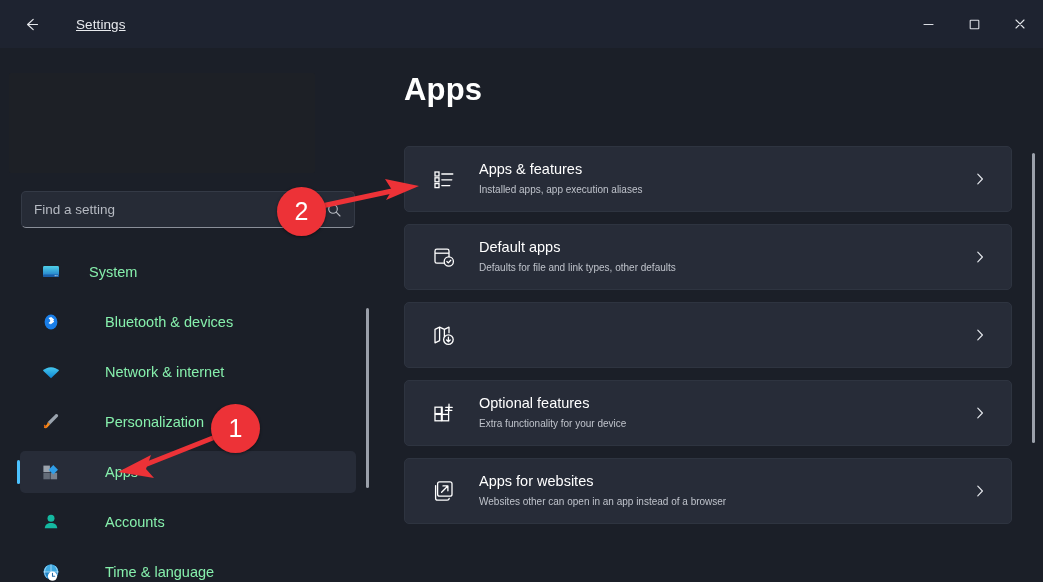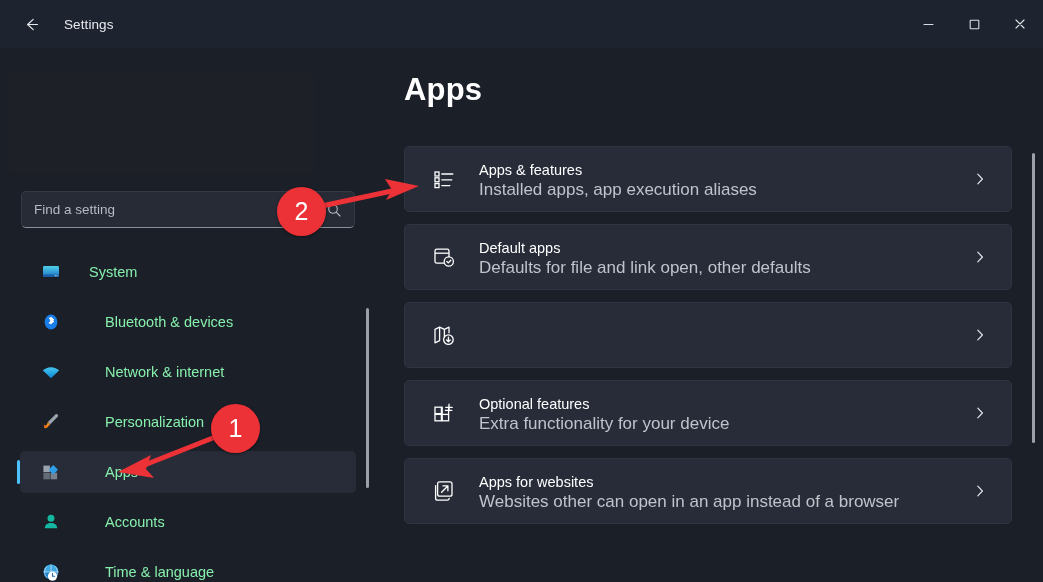--- a/index.html
+++ b/index.html
@@ -31,24 +31,25 @@
     z-index: 30;
   }
   .back-btn {
     width: 34px; height: 34px;
     margin-left: 14px;
     display: flex; align-items: center; justify-content: center;
     border-radius: 5px;
   }
   .back-btn svg { display: block; }
   .app-title {
-    margin-left: 16px;
+    margin-left: 28px;
     font-size: 13.5px;
     color: #e8eaee;
     letter-spacing: .1px;
+    text-decoration: underline;
   }
   .wincontrols {
     position: absolute;
     right: 0; top: 0;
     height: 48px;
     display: flex;
   }
   .wc {
     width: 46px; height: 48px;
     display: flex; align-items: center; justify-content: center;
@@ -179,21 +180,21 @@
     display: flex; align-items: center; justify-content: center;
     color: #ffffff;
   }
   .card-text { margin-left: 22px; }
   .card-title {
     font-size: 14.5px;
     color: #ffffff;
     line-height: 20px;
   }
   .card-sub {
-    font-size: 17px;
+    font-size: 10px;
     color: #bfc3cb;
     line-height: 19px;
     margin-top: 1px;
   }
   .chev {
     position: absolute;
     right: 24px; top: 50%;
     transform: translateY(-50%);
     width: 14px; height: 14px;
     color: #e2e5ea;
@@ -408,21 +409,21 @@
         <span class="card-icon">
           <svg width="24" height="24" viewBox="0 0 24 24" fill="none">
             <rect x="3" y="4.2" width="14" height="14" rx="1.8" stroke="#ffffff" stroke-width="1.3"></rect>
             <path d="M3 8.2h14" stroke="#ffffff" stroke-width="1.3"></path>
             <circle cx="16.8" cy="16.5" r="4.6" fill="#272c38" stroke="#ffffff" stroke-width="1.3"></circle>
             <path d="M14.9 16.5l1.4 1.4 2.5-2.7" stroke="#ffffff" stroke-width="1.3" stroke-linecap="round" stroke-linejoin="round"></path>
           </svg>
         </span>
         <span class="card-text">
           <span class="card-title">Default apps</span><br>
-          <span class="card-sub">Defaults for file and link open, other defaults</span>
+          <span class="card-sub">Defaults for file and link types, other defaults</span>
         </span>
         <span class="chev">
           <svg width="14" height="14" viewBox="0 0 14 14" fill="none">
               <path d="M4.8 2.2L9.4 7l-4.6 4.8" stroke="#e2e5ea" stroke-width="1.2" stroke-linecap="round" stroke-linejoin="round"></path>
             </svg>
         </span>
       </div>
 
       <div class="card">
         <span class="card-icon">

